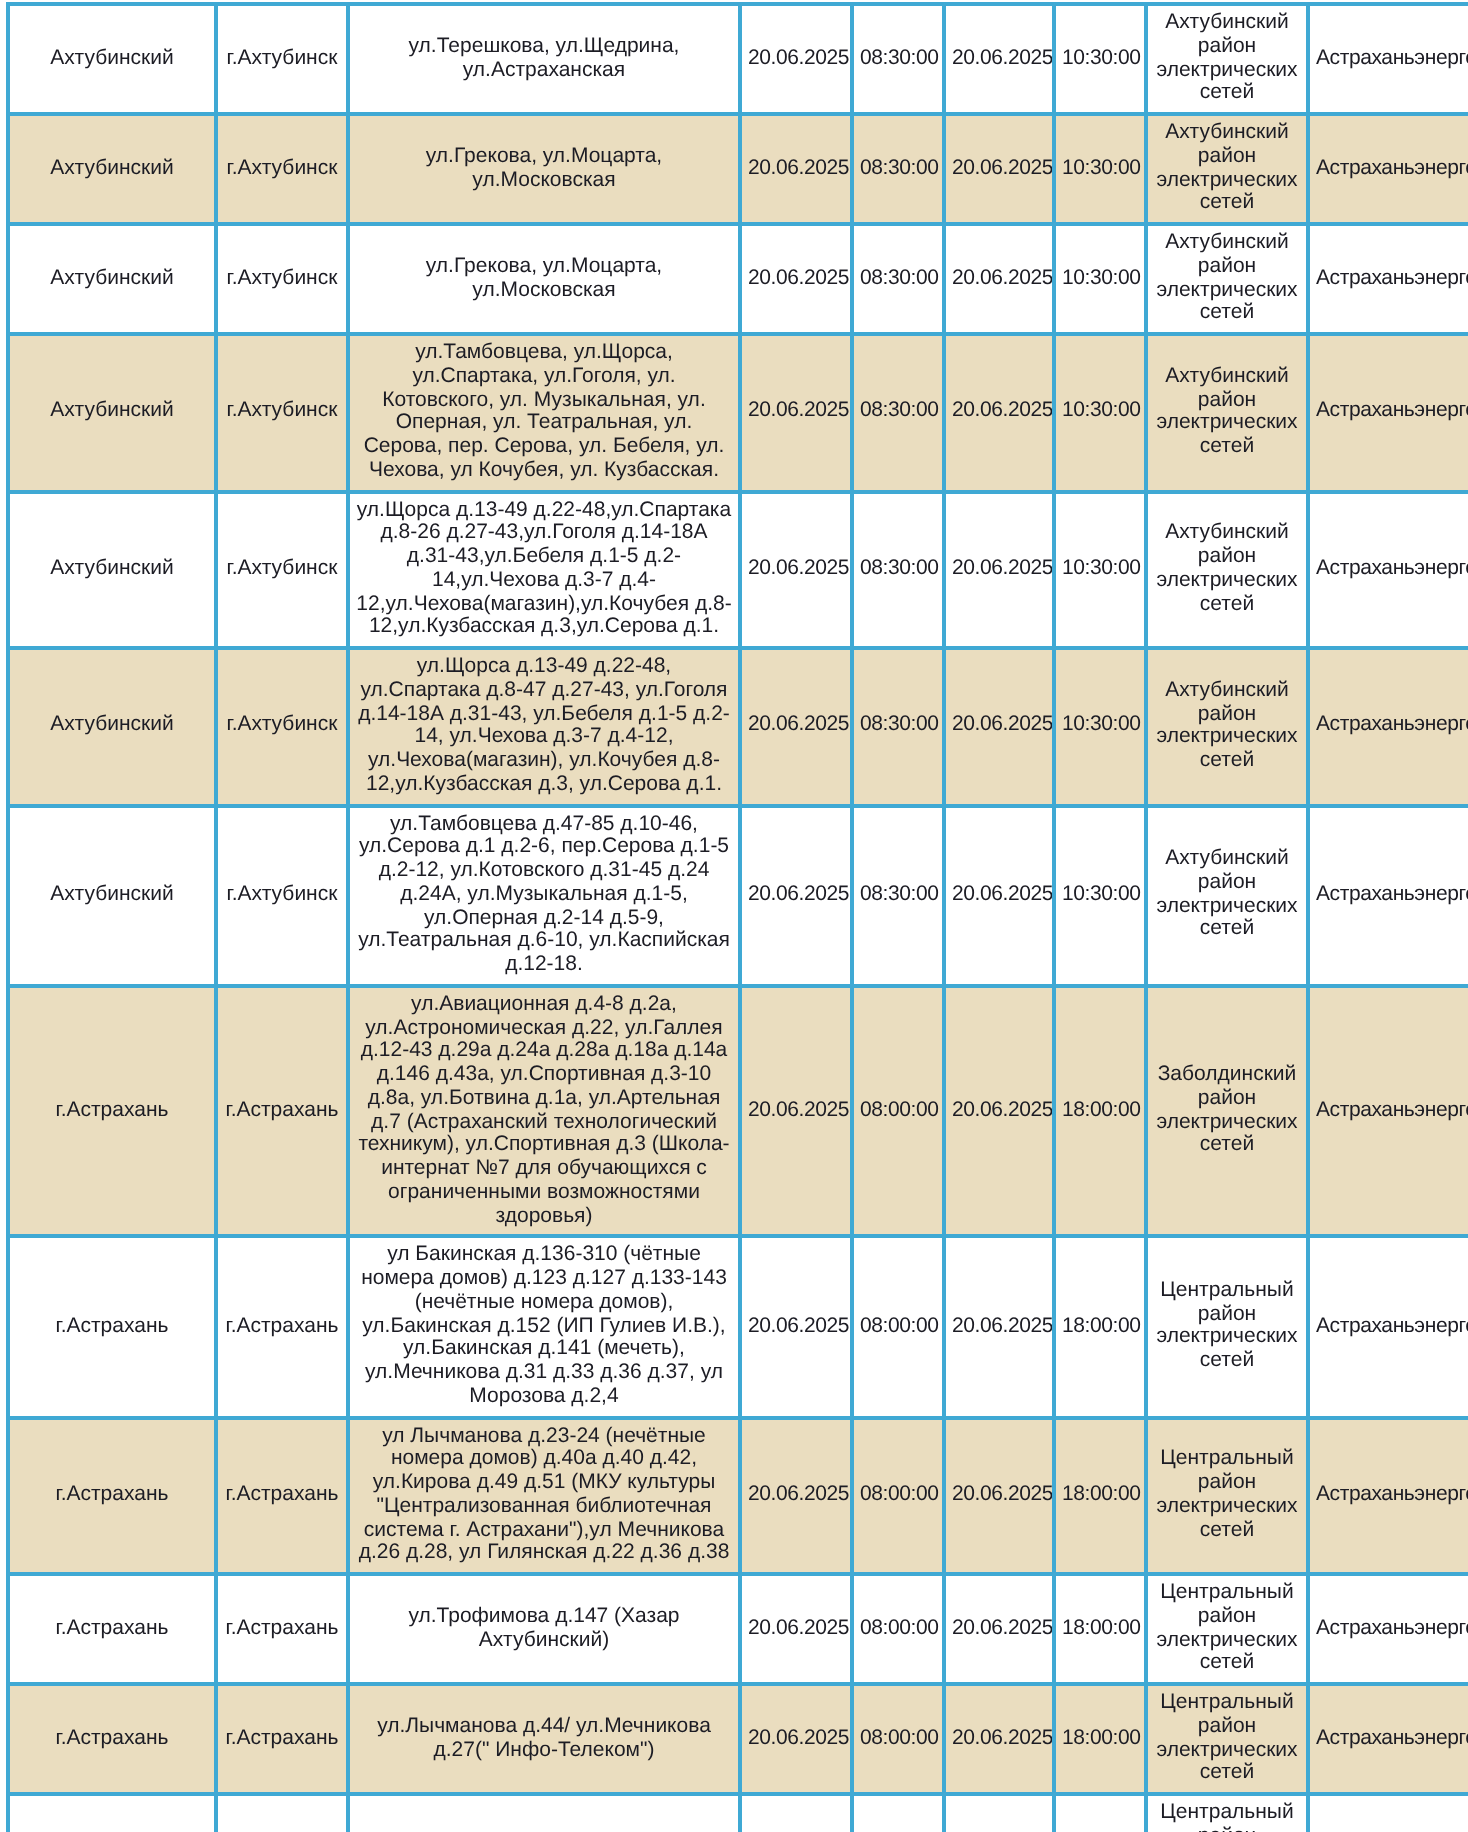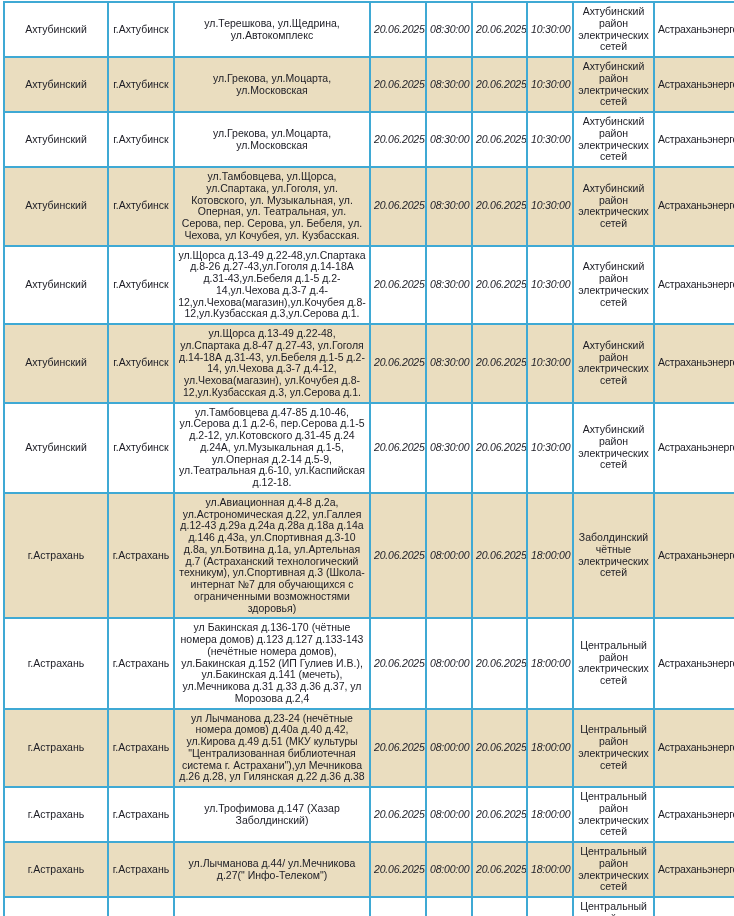--- a/index.html
+++ b/index.html
@@ -40,21 +40,20 @@
   }
   table.outage tr.alt td {
     background: var(--alt-row-color);
   }
   td.num {
     white-space: nowrap;
     font-size: 10px;
     letter-spacing: -0.2px;
     padding-left: 1px;
     padding-right: 1px;
-    font-style: italic;
   }
   td.co {
     white-space: nowrap;
     font-size: 10px;
     letter-spacing: -0.2px;
     padding-left: 1px;
     padding-right: 1px;
   }
   
   col.c-district { width: 104px; }
@@ -80,21 +79,21 @@
       <col class="c-time1">
       <col class="c-date2">
       <col class="c-time2">
       <col class="c-network">
       <col class="c-company">
     </colgroup>
     <tbody>
         <tr>
           <td>Ахтубинский</td>
           <td>г.Ахтубинск</td>
-          <td>ул.Терешкова, ул.Щедрина, ул.Автокомплекс</td>
+          <td>ул.Терешкова, ул.Щедрина, ул.Астраханская</td>
           <td class="num">20.06.2025</td>
           <td class="num">08:30:00</td>
           <td class="num">20.06.2025</td>
           <td class="num">10:30:00</td>
           <td>Ахтубинский район электрических сетей</td>
           <td class="co">Астраханьэнерго</td>
         </tr>
         <tr class="alt">
           <td>Ахтубинский</td>
           <td>г.Ахтубинск</td>
@@ -162,27 +161,27 @@
           <td class="co">Астраханьэнерго</td>
         </tr>
         <tr class="alt">
           <td>г.Астрахань</td>
           <td>г.Астрахань</td>
           <td>ул.Авиационная д.4-8 д.2а, ул.Астрономическая д.22, ул.Галлея д.12-43 д.29а д.24а д.28а д.18а д.14а д.146 д.43а, ул.Спортивная д.3-10 д.8а, ул.Ботвина д.1а, ул.Артельная д.7 (Астраханский технологический техникум), ул.Спортивная д.3 (Школа-интернат №7 для обучающихся с ограниченными возможностями здоровья)</td>
           <td class="num">20.06.2025</td>
           <td class="num">08:00:00</td>
           <td class="num">20.06.2025</td>
           <td class="num">18:00:00</td>
-          <td>Заболдинский чётные электрических сетей</td>
-          <td class="co">Астраханьэнерго</td>
-        </tr>
-        <tr>
-          <td>г.Астрахань</td>
-          <td>г.Астрахань</td>
-          <td>ул Бакинская д.136-170 (чётные номера домов) д.123 д.127 д.133-143 (нечётные номера домов), ул.Бакинская д.152 (ИП Гулиев И.В.), ул.Бакинская д.141 (мечеть), ул.Мечникова д.31 д.33 д.36 д.37, ул Морозова д.2,4</td>
+          <td>Заболдинский район электрических сетей</td>
+          <td class="co">Астраханьэнерго</td>
+        </tr>
+        <tr>
+          <td>г.Астрахань</td>
+          <td>г.Астрахань</td>
+          <td>ул Бакинская д.136-310 (чётные номера домов) д.123 д.127 д.133-143 (нечётные номера домов), ул.Бакинская д.152 (ИП Гулиев И.В.), ул.Бакинская д.141 (мечеть), ул.Мечникова д.31 д.33 д.36 д.37, ул Морозова д.2,4</td>
           <td class="num">20.06.2025</td>
           <td class="num">08:00:00</td>
           <td class="num">20.06.2025</td>
           <td class="num">18:00:00</td>
           <td>Центральный район электрических сетей</td>
           <td class="co">Астраханьэнерго</td>
         </tr>
         <tr class="alt">
           <td>г.Астрахань</td>
           <td>г.Астрахань</td>
@@ -190,21 +189,21 @@
           <td class="num">20.06.2025</td>
           <td class="num">08:00:00</td>
           <td class="num">20.06.2025</td>
           <td class="num">18:00:00</td>
           <td>Центральный район электрических сетей</td>
           <td class="co">Астраханьэнерго</td>
         </tr>
         <tr>
           <td>г.Астрахань</td>
           <td>г.Астрахань</td>
-          <td>ул.Трофимова д.147 (Хазар Заболдинский)</td>
+          <td>ул.Трофимова д.147 (Хазар Ахтубинский)</td>
           <td class="num">20.06.2025</td>
           <td class="num">08:00:00</td>
           <td class="num">20.06.2025</td>
           <td class="num">18:00:00</td>
           <td>Центральный район электрических сетей</td>
           <td class="co">Астраханьэнерго</td>
         </tr>
         <tr class="alt">
           <td>г.Астрахань</td>
           <td>г.Астрахань</td>

